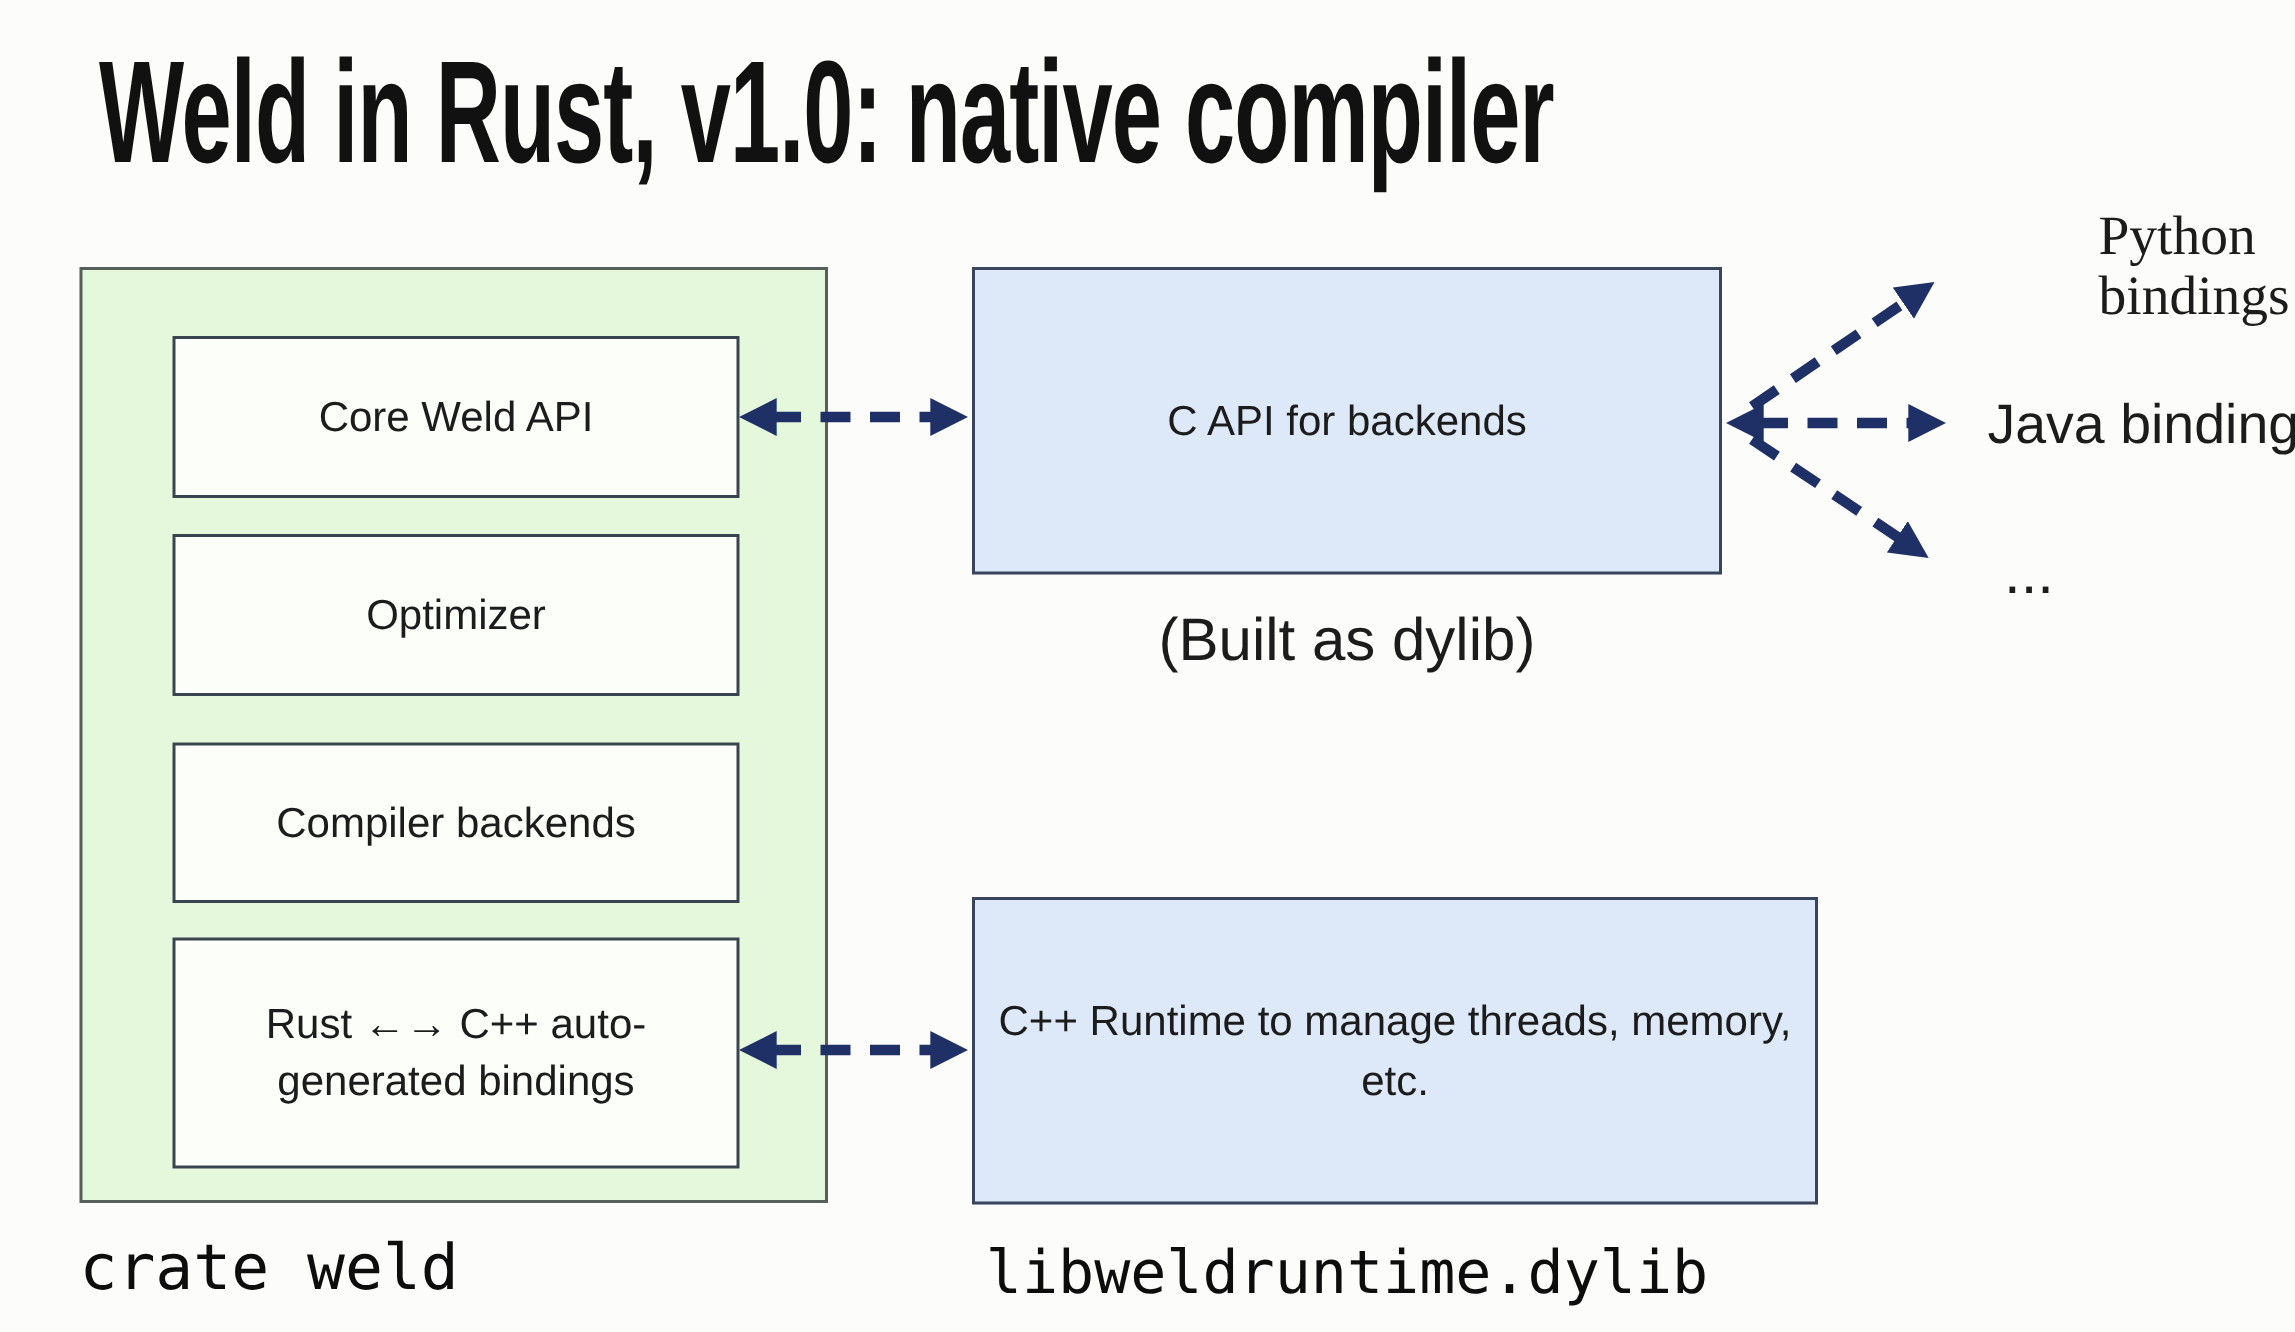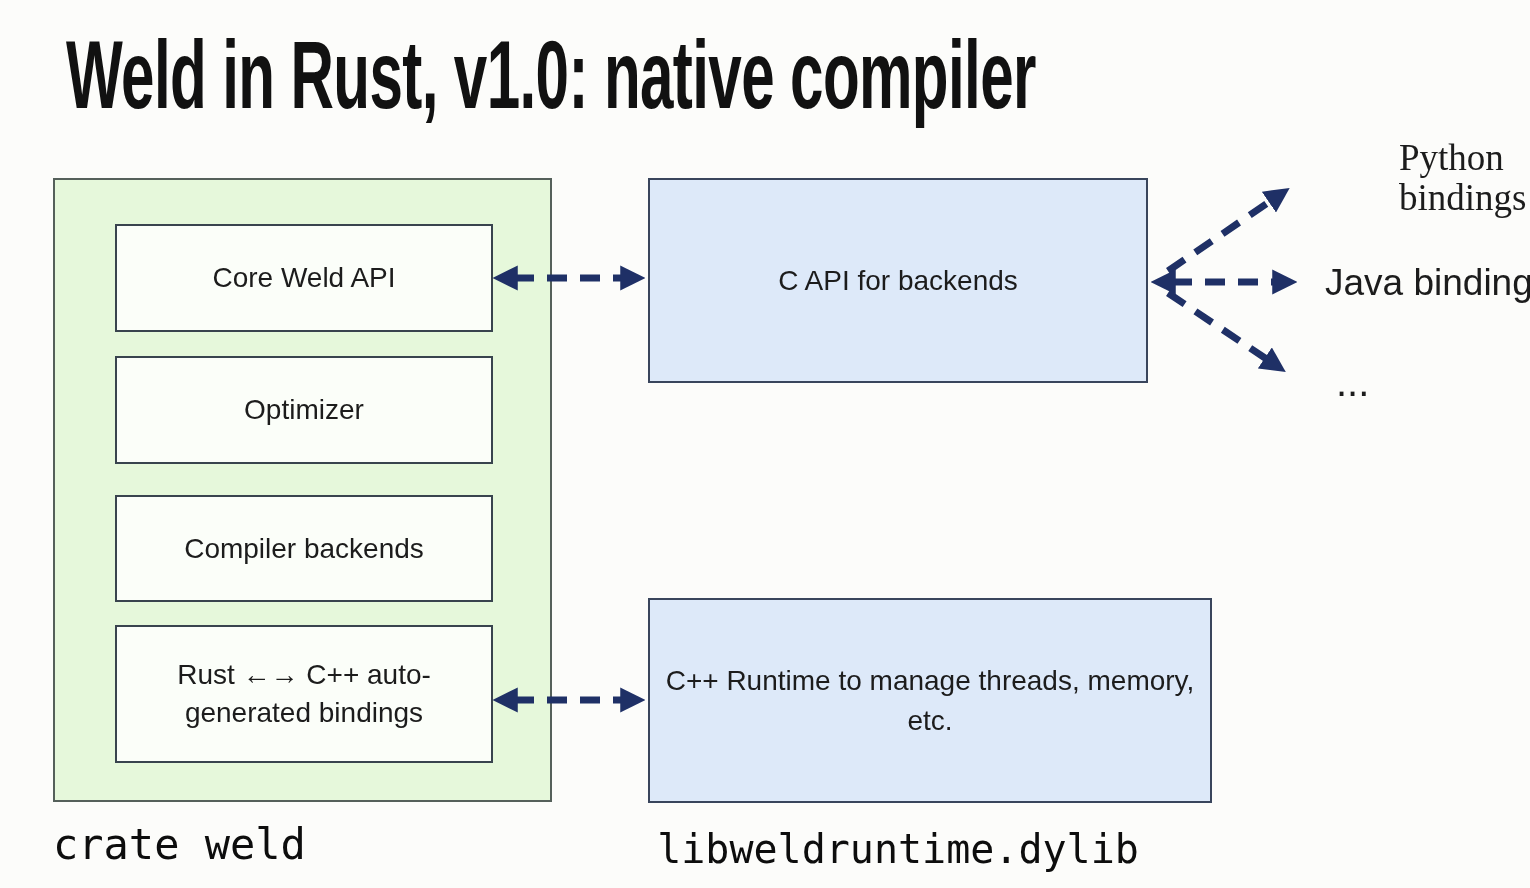--- a/index.html
+++ b/index.html
@@ -47,21 +47,21 @@
     position:absolute;left:60px;width:378px;height:108px;
     background:var(--inner-fill);
     border:2px solid var(--inner-border);
     display:flex;align-items:center;justify-content:center;
     text-align:center;
     font-size:28px;line-height:1.35;
   }
   .component-1{top:44px;}
   .component-2{top:176px;}
   .component-3{top:315px;height:107px;}
-  .component-4{top:445px;height:138px;padding:0 40px;}
+  .component-4{top:445px;height:154px;padding:0 40px;}
 
   
   .blue-box{
     background:var(--blue-fill);
     border:2px solid var(--blue-border);
     display:flex;align-items:center;justify-content:center;
     text-align:center;
     font-size:28px;line-height:1.4;
   }
   .capi-box{left:648px;top:178px;width:500px;height:205px;}
@@ -128,20 +128,21 @@
   <div class="component-box component-4">
     <span>Rust ←→ C++ auto-generated bindings</span>
   </div>
 </div>
 <div class="abs crate-weld-caption mono">crate weld</div>
 
 <div class="abs blue-box capi-box">
   <span>C API for backends</span>
 </div>
 <div class="abs cweld-caption">
+  <div class="line2">(Built as dylib)</div>
 </div>
 
 <div class="abs blue-box runtime-box">
   <span>C++ Runtime to manage threads, memory, etc.</span>
 </div>
 <div class="abs dylib-caption mono">libweldruntime.dylib</div>
 
 <div class="abs binding-label python-label">Python bindings</div>
 <div class="abs binding-label java-label">Java bindings</div>
 <div class="abs binding-label ellipsis-label">...</div>

